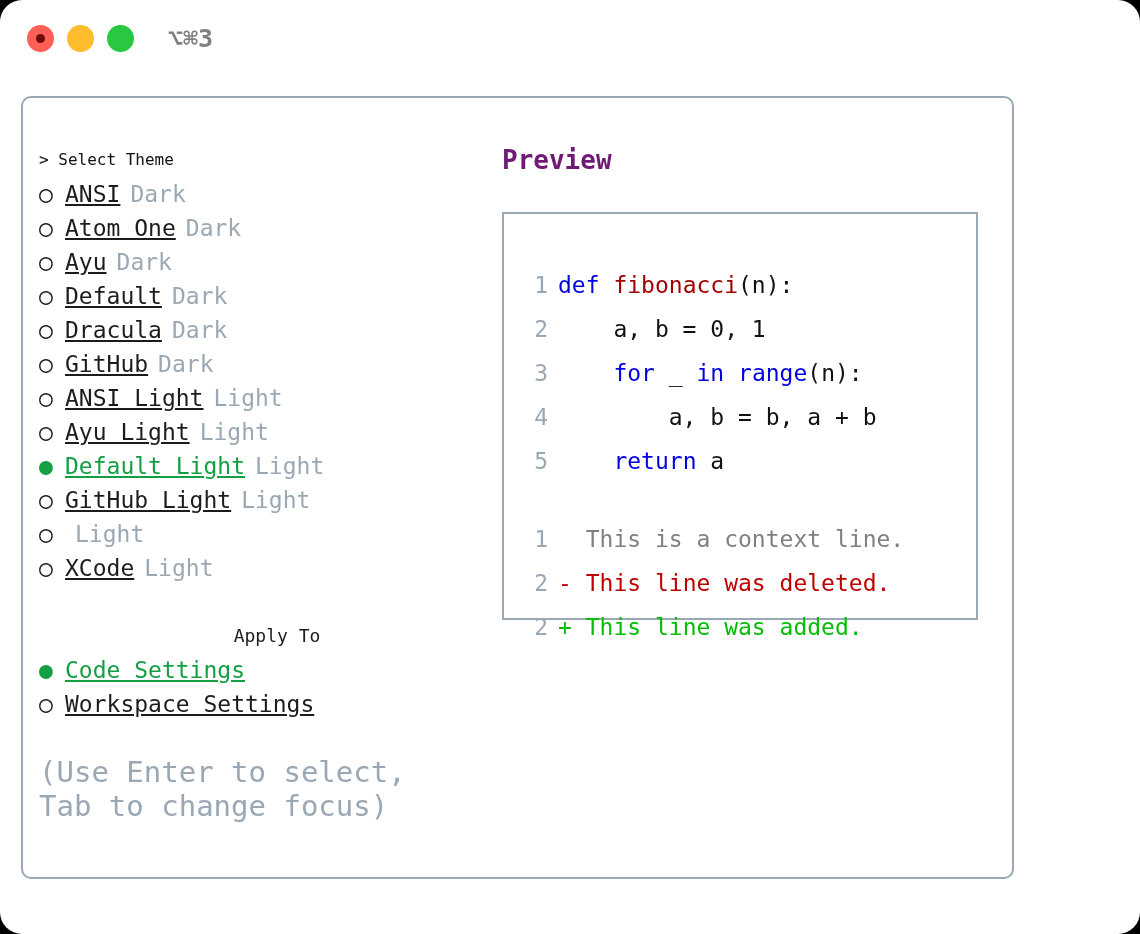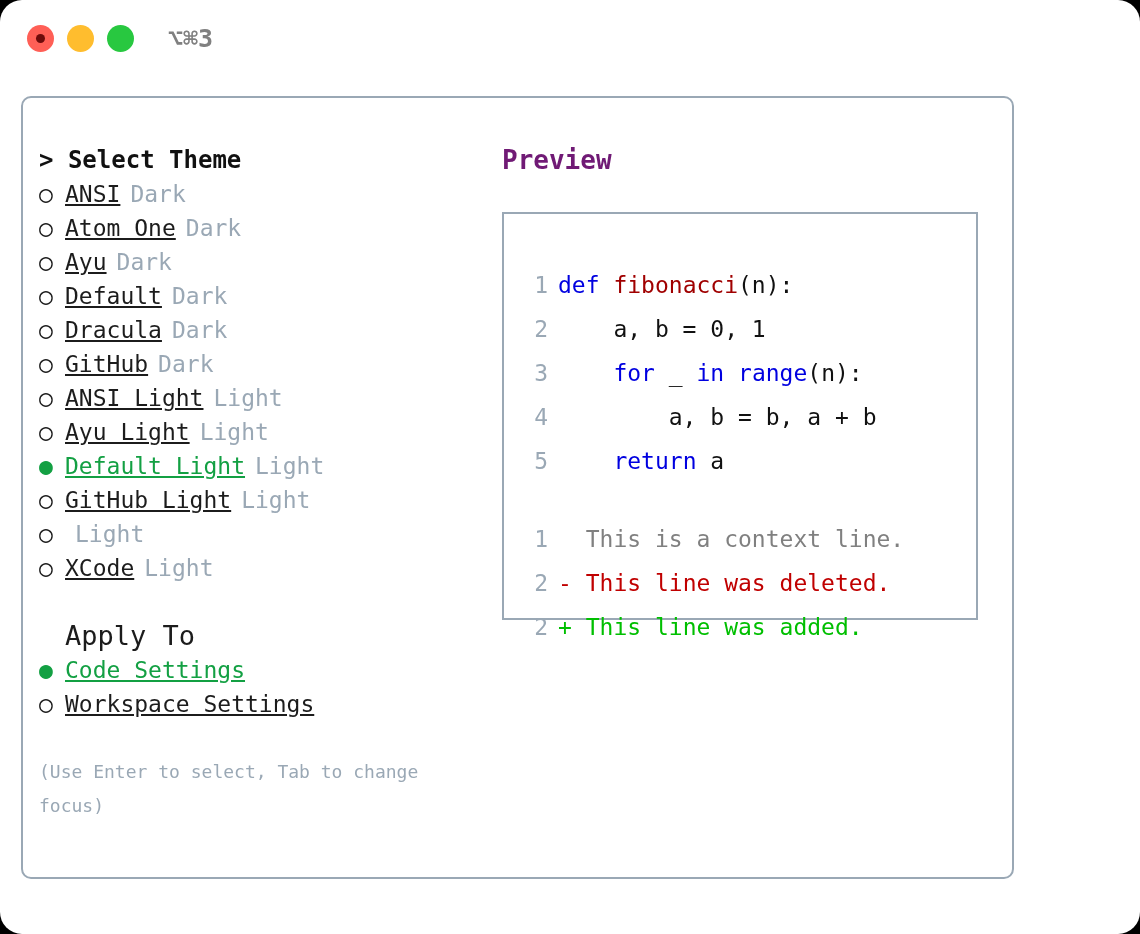--- a/index.html
+++ b/index.html
@@ -92,22 +92,22 @@
     width: 450px;
   }
   .right-col {
     position: absolute;
     left: 479px;
     top: 45px;
     width: 500px;
   }
 
   .section-title {
-    font-size: 24px;
-    font-weight: bold;
+    font-size: 16px;
+    font-weight: normal;
     color: #111111;
     line-height: 34px;
     white-space: pre;
   }
 
   .row {
     display: flex;
     align-items: baseline;
     font-size: 23px;
     line-height: 34px;
@@ -123,31 +123,32 @@
   }
   .marker.sel { color: #13a043; }
   .row.selected .label { color: #13a043; }
   .label { color: #1c1c1c; text-decoration: underline; }
   .kind {
     color: #9aa8b5;
     margin-left: 10px;
   }
 
   .apply-head {
-    font-size: 27px;
+    font-size: 18px;
     line-height: 34px;
     color: #1c1c1c;
     padding-left: 26px;
     white-space: pre;
+    text-align: center;
   }
   .spacer-lg { height: 34px; }
   .spacer-sm { height: 34px; }
 
   .hint {
-    font-size: 18px;
+    font-size: 29px;
     line-height: 34px;
     color: #9aa8b5;
     width: 412px;
     white-space: pre-wrap;
     word-break: break-word;
   }
 
   
   .preview-title {
     font-size: 26px;

